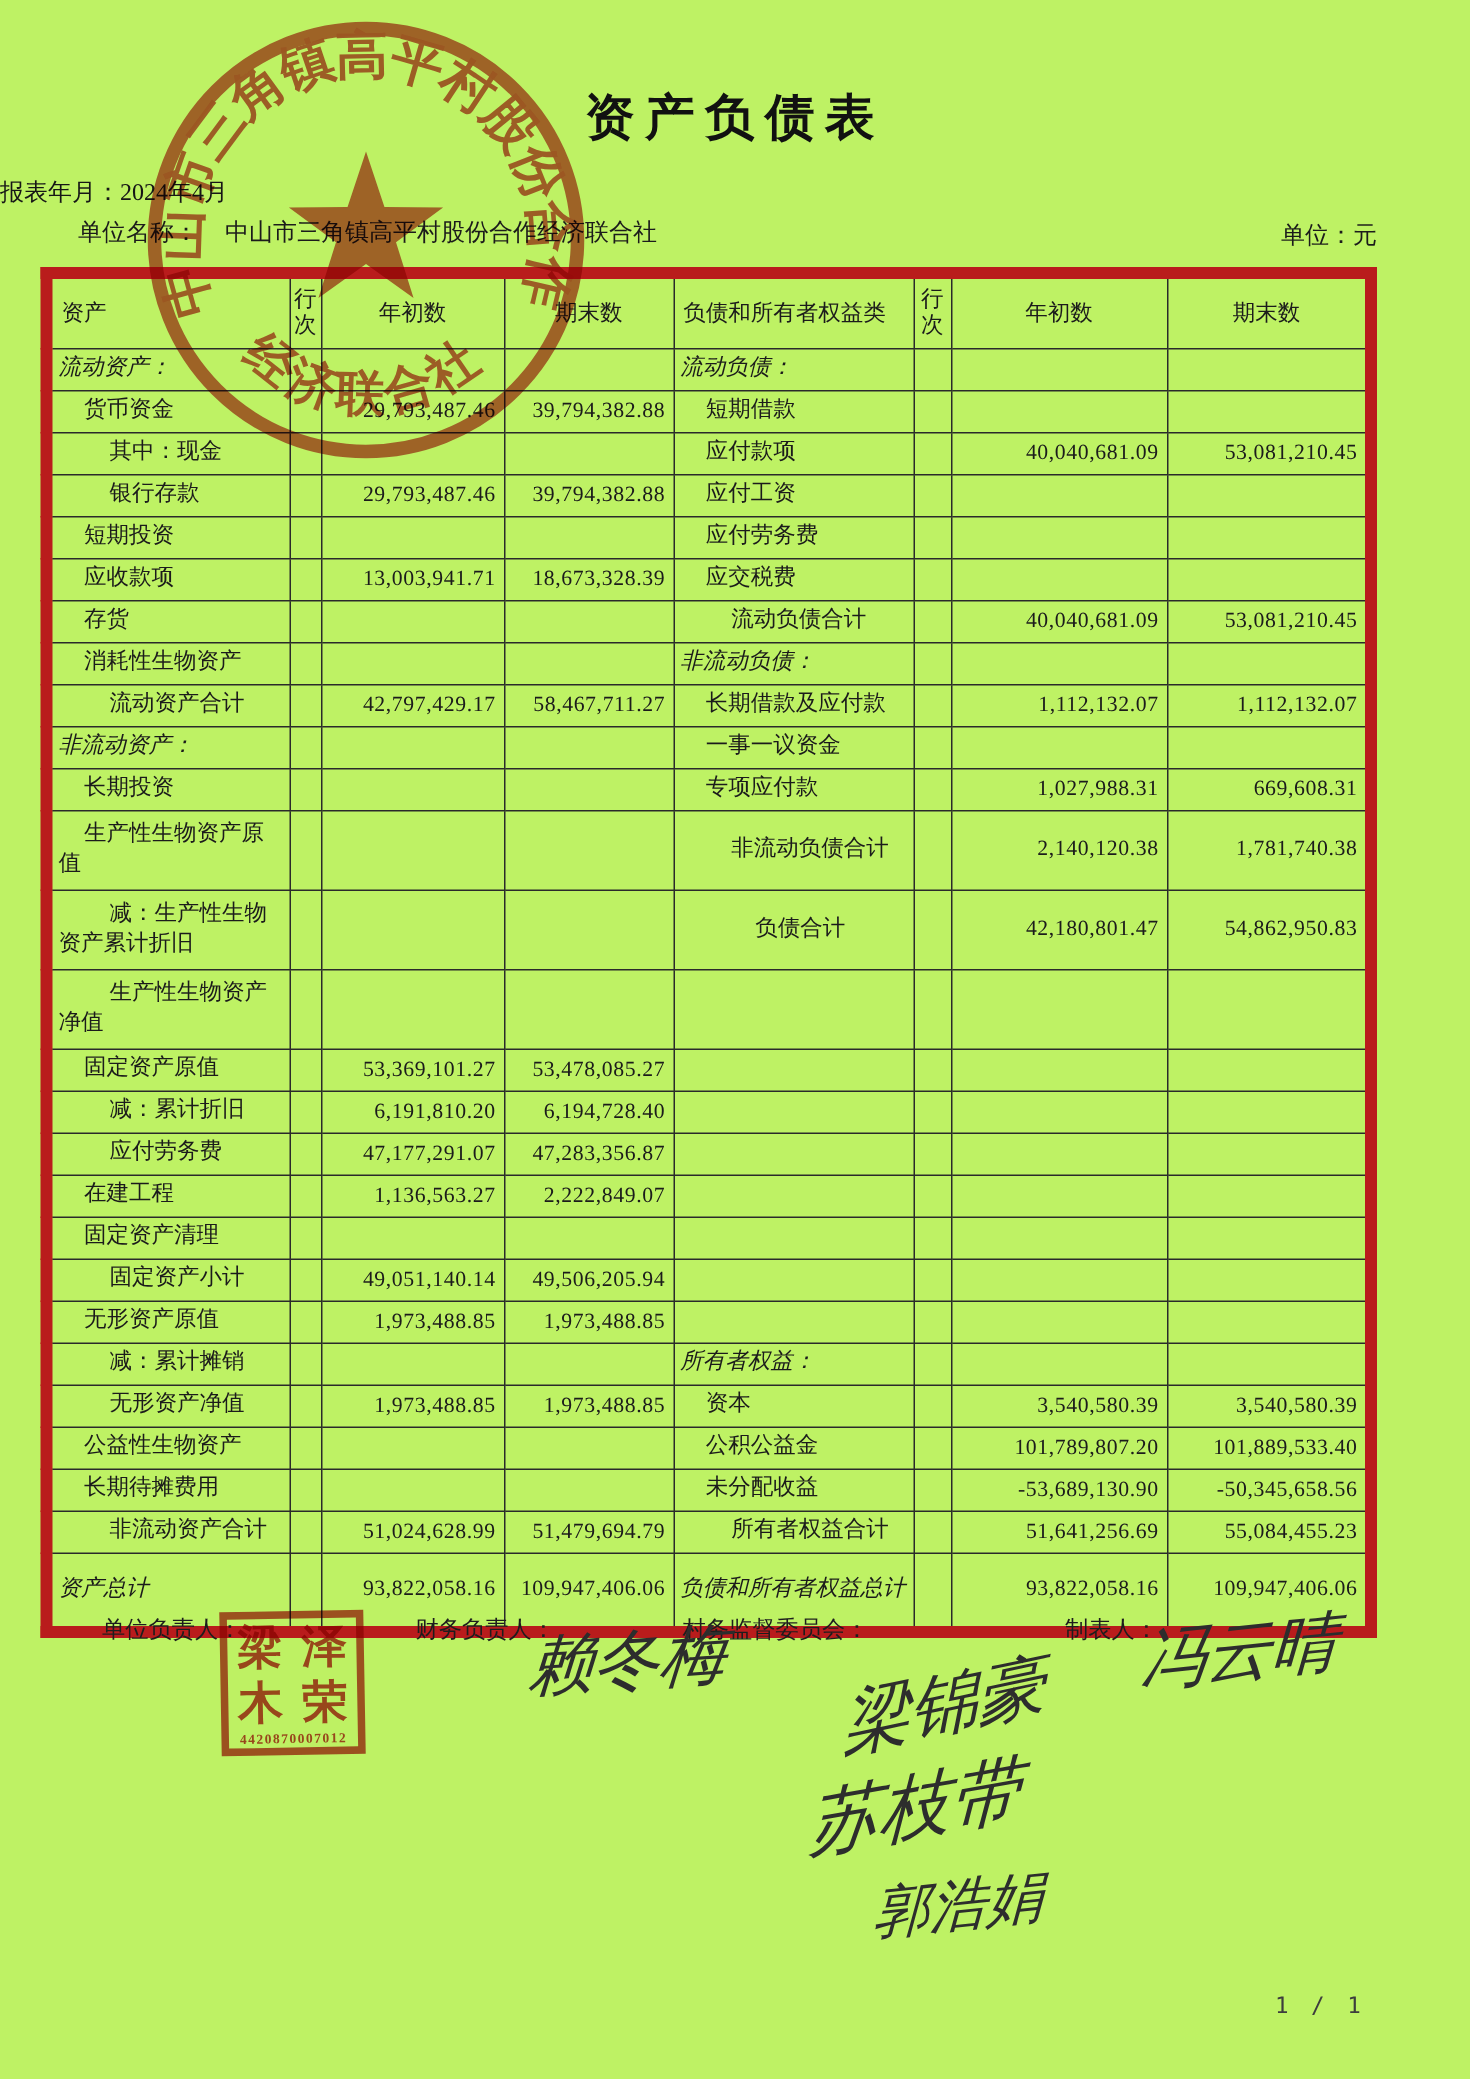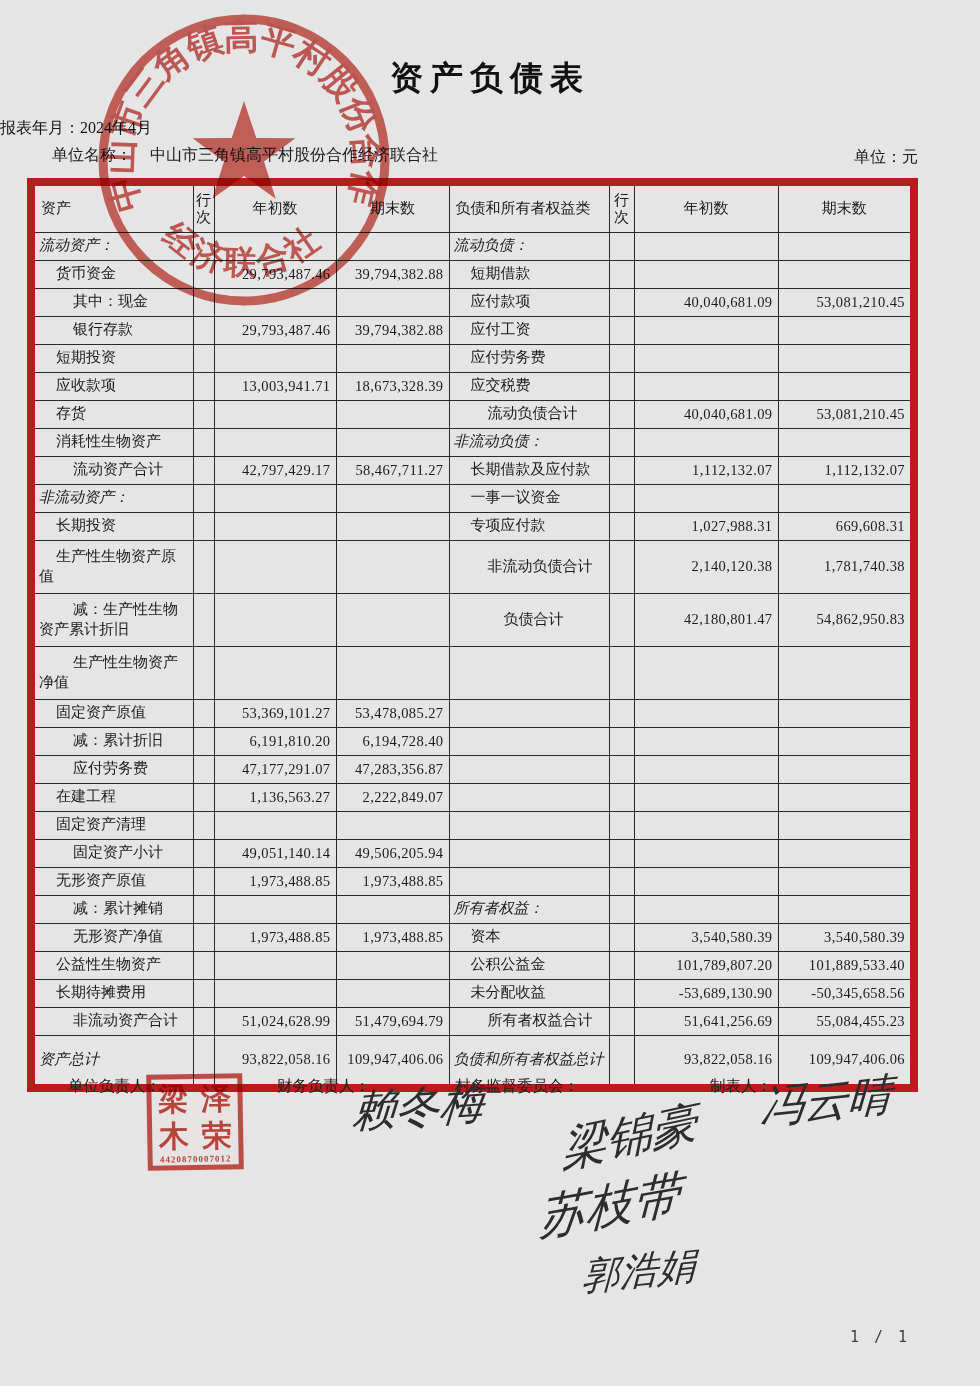--- a/index.html
+++ b/index.html
@@ -1,18 +1,18 @@
 <!DOCTYPE html>
 <html><head>
 <meta charset="utf-8">
 <style>
   html,body{margin:0;padding:0;background:#9a9a9a;}
   #page{
     position:relative;width:980px;height:1386px;margin:0 auto;
-    background:#e5e5e5;overflow:hidden;
+    background:#bef264;overflow:hidden;
     font-family:"Liberation Serif","DejaVu Serif",serif;color:#1b1b1b;
   }
   
   .doc-title{
     position:absolute;top:56px;left:0;width:100%;text-align:center;
     font-size:33px;font-weight:bold;letter-spacing:7px;color:#111;
   }
   .report-period{
     position:absolute;top:118px;left:0;width:100%;text-align:left;
     font-size:16px;color:#161616;

